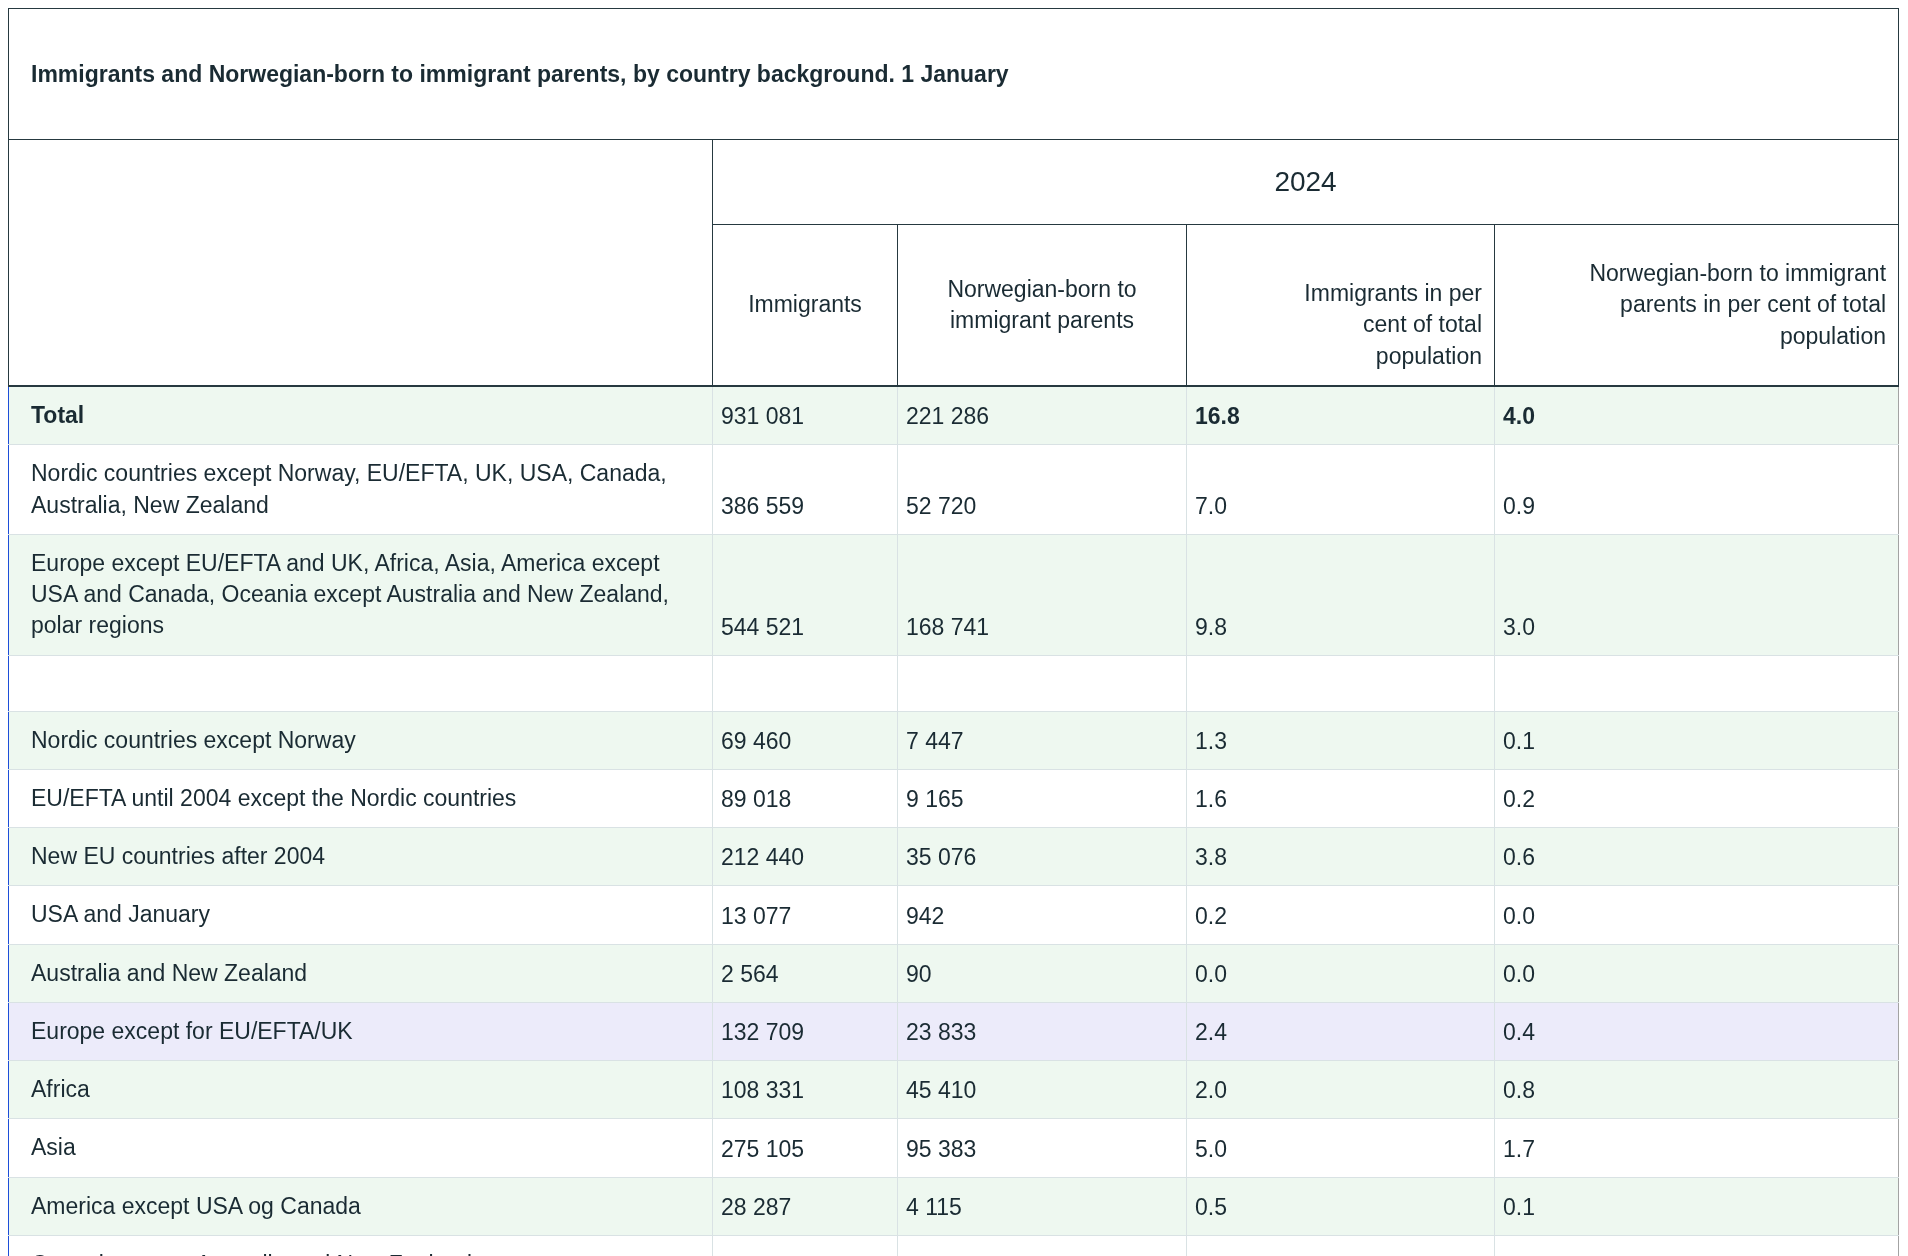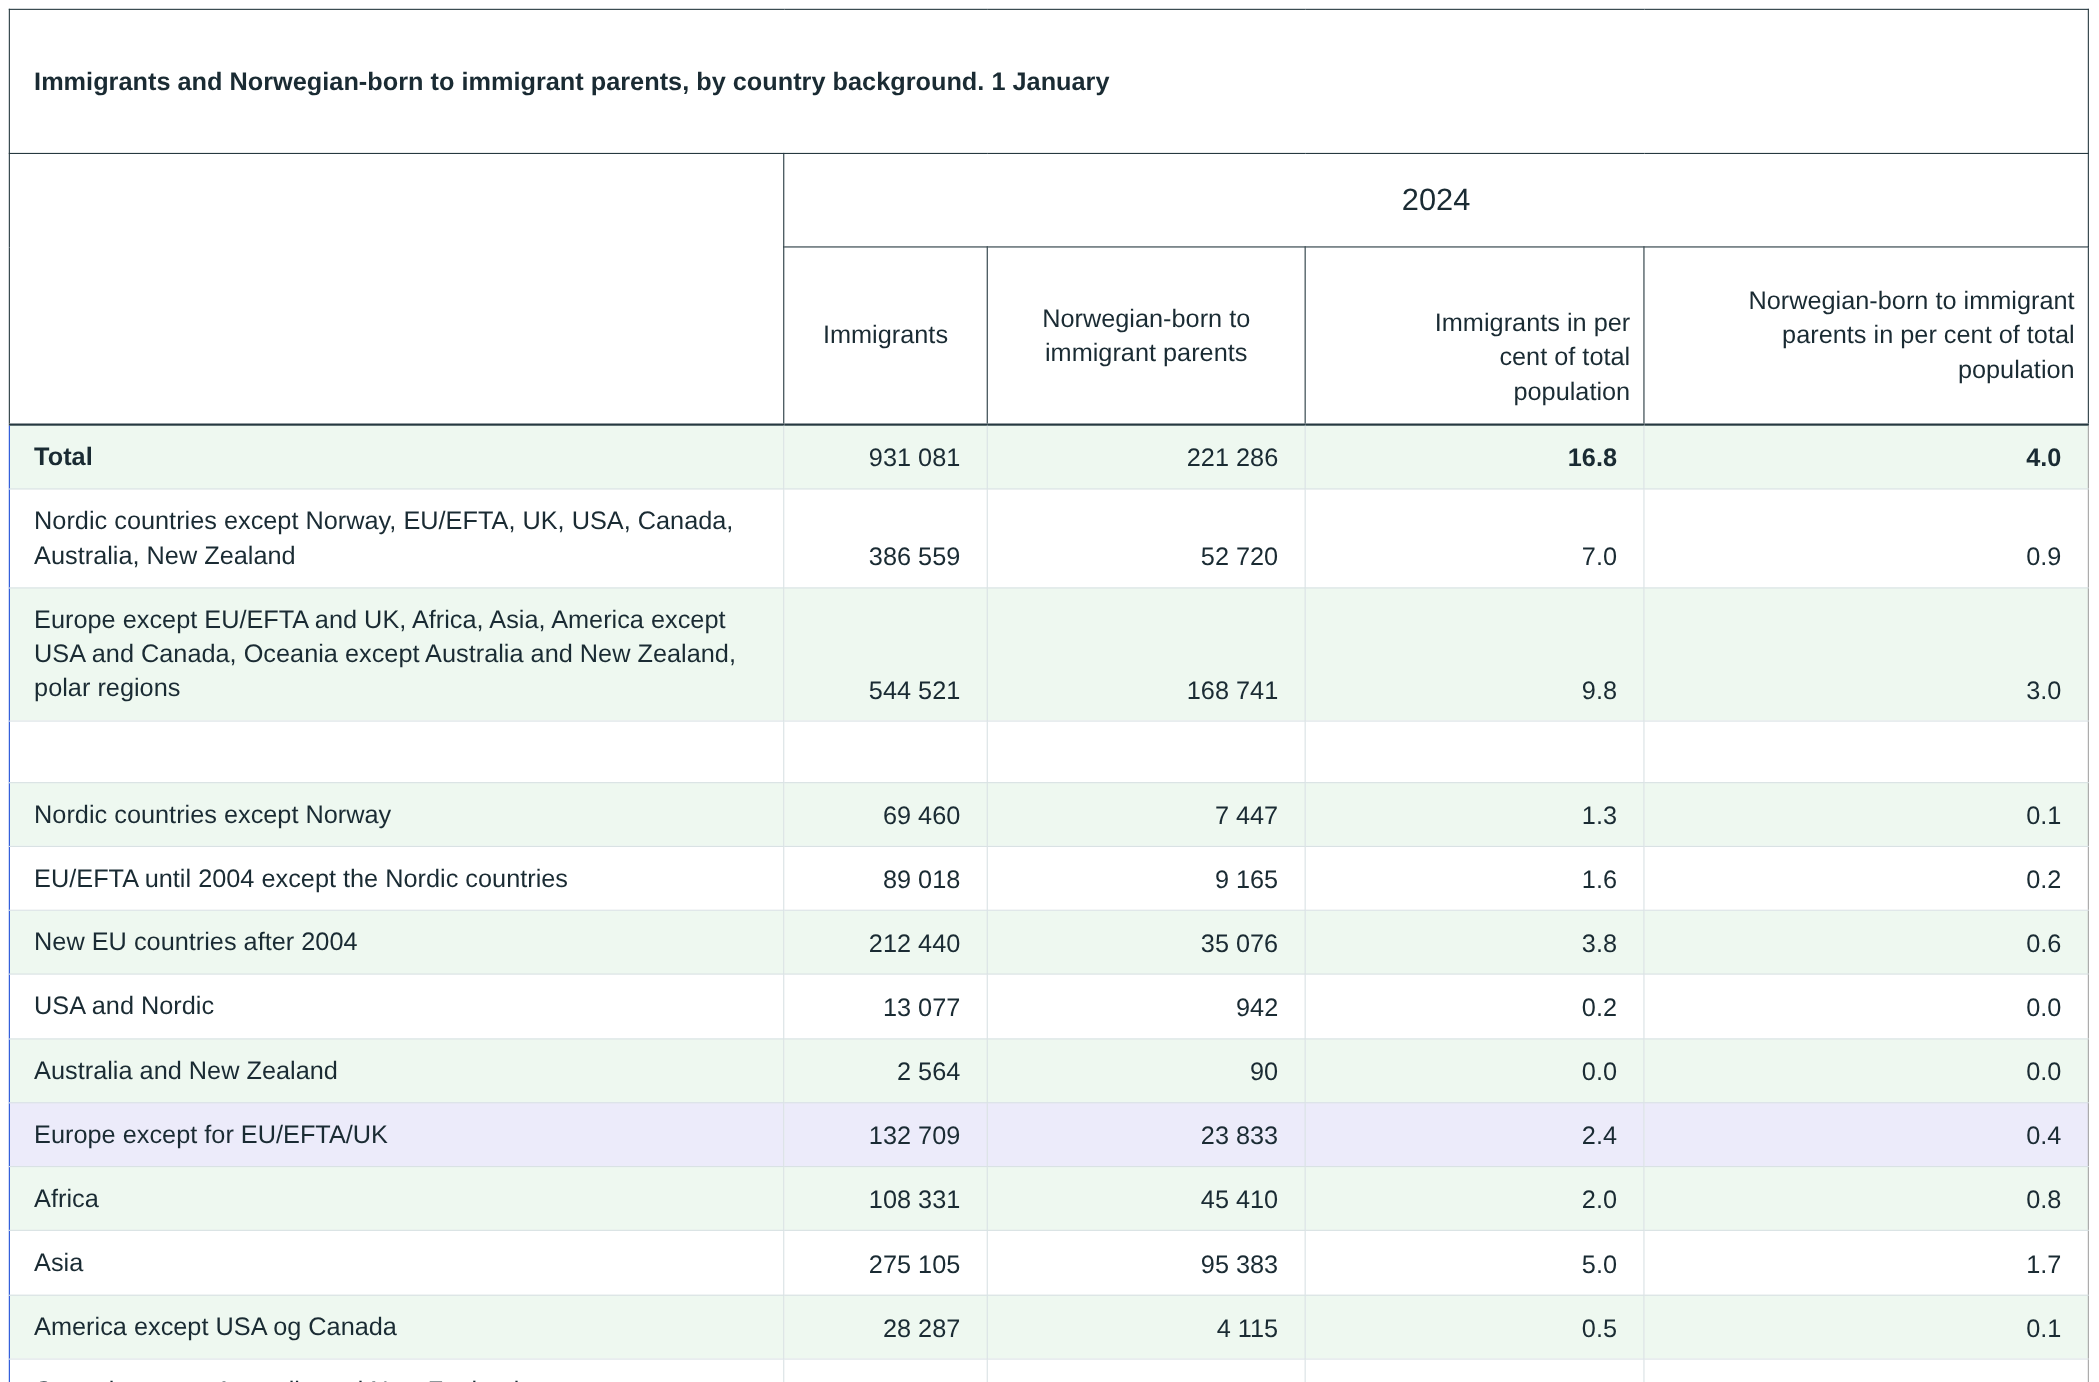--- a/index.html
+++ b/index.html
@@ -63,21 +63,20 @@
   tbody tr:last-child td { border-bottom: 2px solid #263940; }
   tbody tr { height: 57px; }
   tbody tr.r-empty { height: 56px; }
   td.label {
     text-align: left;
     vertical-align: middle;
     padding: 13px 16px 13px 22px;
     line-height: 1.36;
   }
   td.num {
-    text-align: right;
     vertical-align: bottom;
     padding: 0 24px 14px 8px;
     white-space: nowrap;
     margin-top: 32px;
   }
   .bold { font-weight: bold; }
   tr.bg-green td     { background: #EEF8F0; }
   tr.bg-white td     { background: #ffffff; }
   tr.bg-highlight td { background: #ECEBFA; }
 </style>
@@ -152,21 +151,21 @@
           <td class="num">0.2</td>
         </tr>
         <tr class="bg-green">
           <td class="label">New EU countries after 2004</td>
           <td class="num">212 440</td>
           <td class="num">35 076</td>
           <td class="num">3.8</td>
           <td class="num">0.6</td>
         </tr>
         <tr class="bg-white">
-          <td class="label">USA and Nordic</td>
+          <td class="label">USA and January</td>
           <td class="num">13 077</td>
           <td class="num">942</td>
           <td class="num">0.2</td>
           <td class="num">0.0</td>
         </tr>
         <tr class="bg-green">
           <td class="label">Australia and New Zealand</td>
           <td class="num">2 564</td>
           <td class="num">90</td>
           <td class="num">0.0</td>

